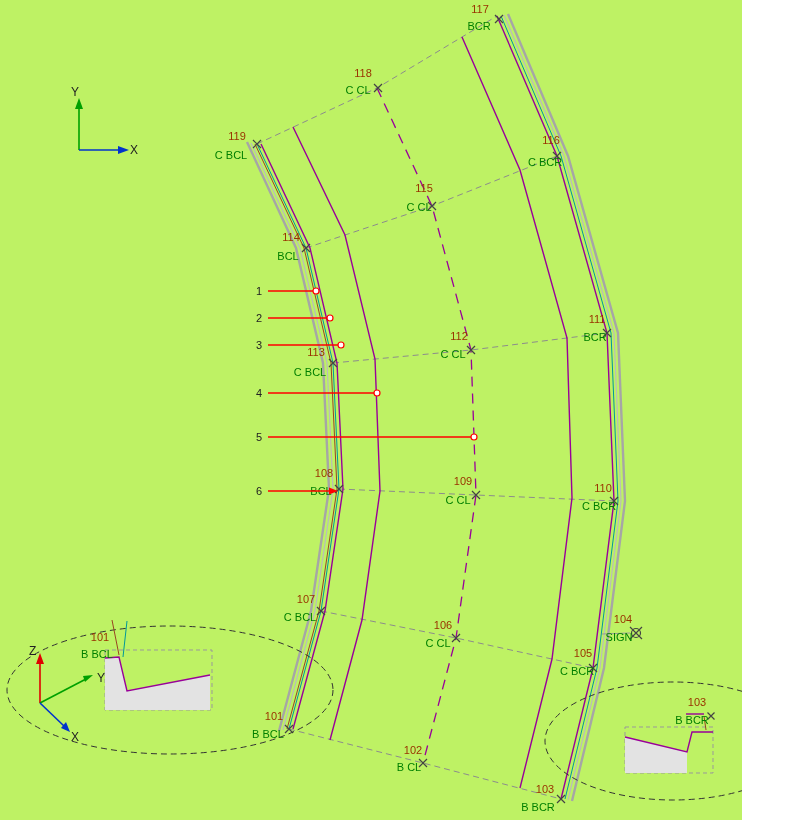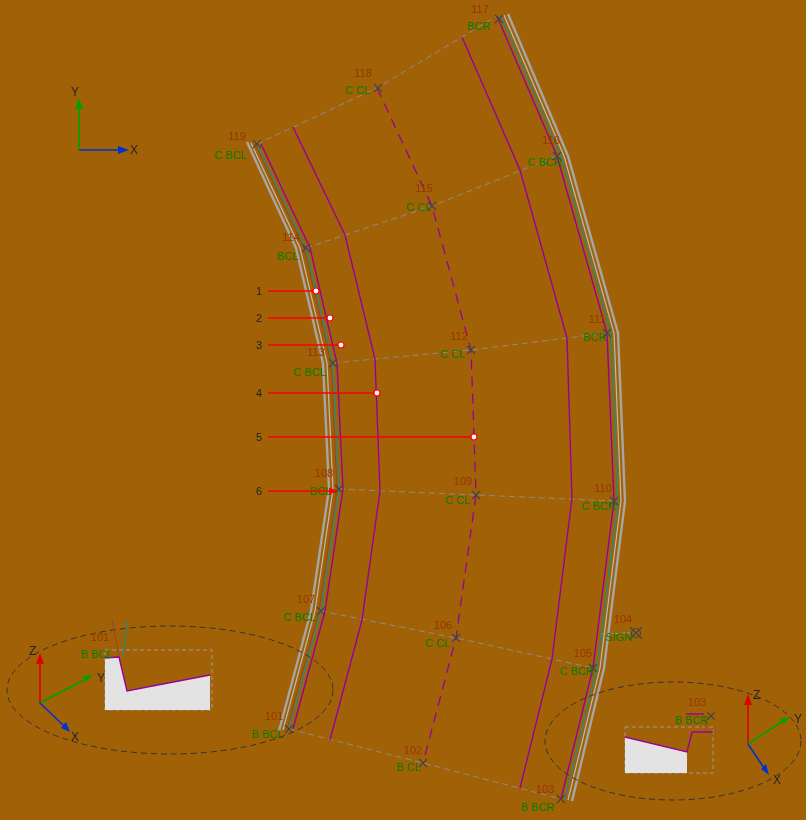--- a/index.html
+++ b/index.html
@@ -1,16 +1,16 @@
 <!DOCTYPE html>
 <html style="--point_number: #993300; --point_label: #007F00; --red: #FF0000; --purple: #990099; --teal: #009999; --brown: #994422; --gray: #A6A6A6; --gray_light: #BBBBBB; --dash: #8C8C8C; --black: #222222; --axis_x: #0033CC; --axis_y: #00A000; --axis_z: #E00000; --fill_gray: #E3E3E3;"><head>
 <meta charset="utf-8">
 <style>
   html,body{margin:0;padding:0;background:#fff;}
-  .stage{position:relative;width:806px;height:820px;background:#a16207;overflow:hidden;}
+  .stage{position:relative;width:742px;height:820px;background:#bef264;overflow:hidden;}
   svg{display:block;}
   .t{font-family:"Liberation Sans",sans-serif;font-size:11px;}
   .t12{font-family:"Liberation Sans",sans-serif;font-size:12px;}
   .num{fill:var(--point_number);}
   .lbl{fill:var(--point_label);}
   .sec{fill:var(--black);}
   .axlab{fill:var(--black);}
   .gray{stroke:var(--gray);stroke-width:2.4;fill:none;}
   .gray2{stroke:var(--gray_light);stroke-width:1.2;fill:none;}
   .purple{stroke:var(--purple);stroke-width:1.4;fill:none;}

